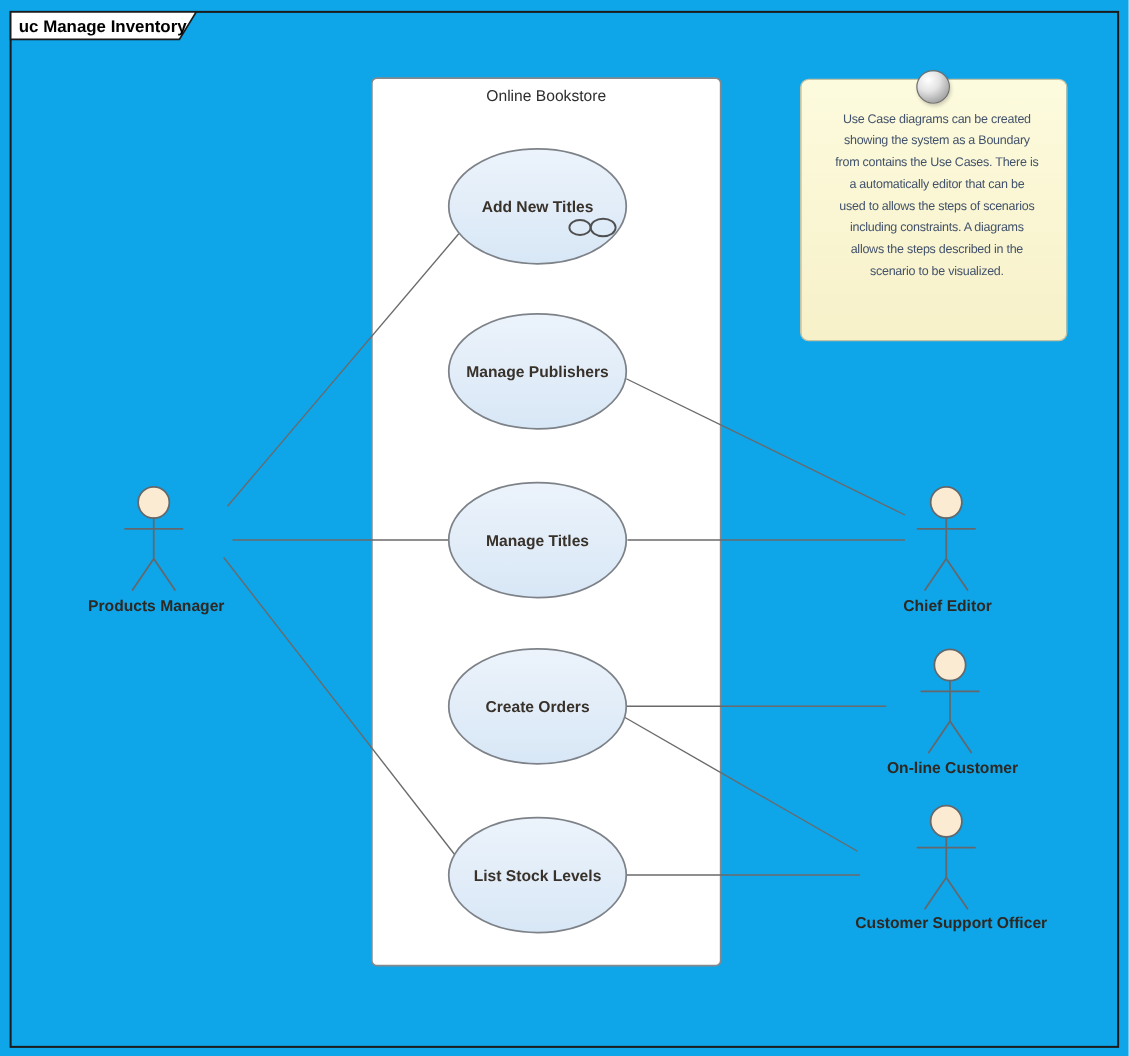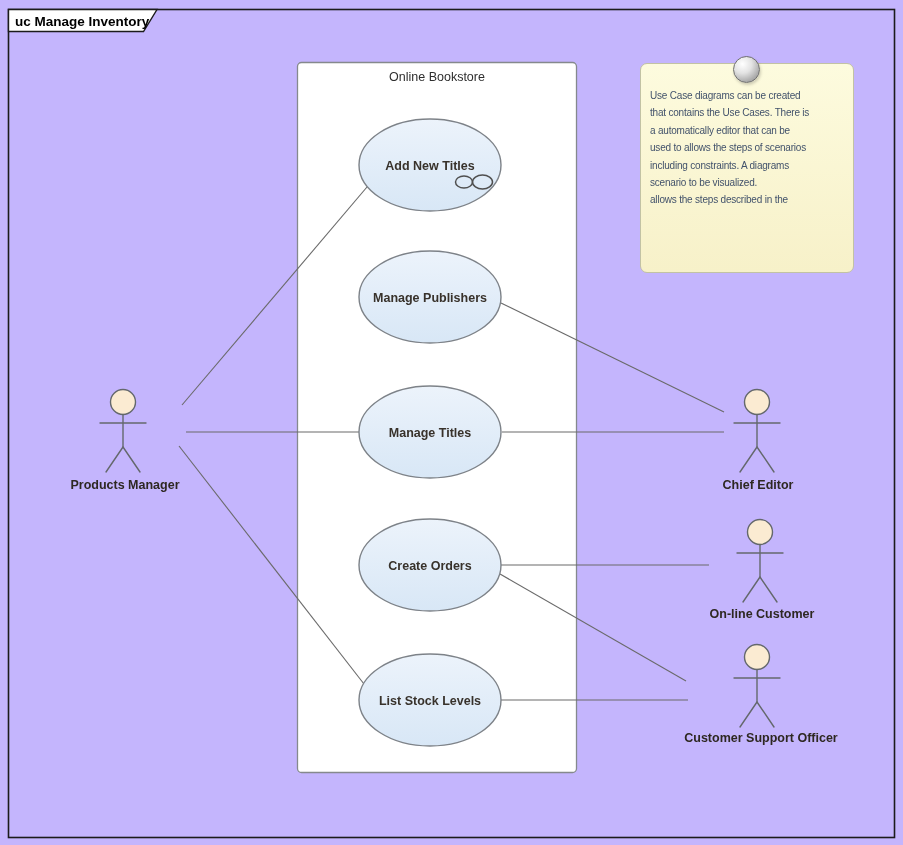--- a/index.html
+++ b/index.html
@@ -1,18 +1,18 @@
 <!DOCTYPE html>
 <html><head>
 <meta charset="utf-8">
 <style>
   html,body { margin:0; padding:0; background:#ffffff; }
   .stage {
-    position:relative; width:903px; height:845px; background:#c4b5fd;
-    font-family:"Liberation Sans", sans-serif; overflow:hidden;
+    position:relative; width:903px; height:845px; background:#0ea5e9;
+    font-family:"Liberation Sans", sans-serif; overflow:hidden;text-align:center;
   }
   .stage svg { position:absolute; left:0; top:0; }
 
   
   text { font-family:"Liberation Sans", sans-serif; }
   .uc-label   { font-size:12.5px; font-weight:700; fill:#38322B; text-anchor:middle; }
   .actor-label{ font-size:12.5px; font-weight:700; fill:#2E2822; text-anchor:middle; }
   .boundary-label { font-size:12.5px; fill:#2E2E2E; text-anchor:middle; }
   .tab-label  { font-size:13.5px; font-weight:700; fill:#000000; }
 
@@ -134,22 +134,23 @@
       <path class="actor-line" d="M734,678 L780,678"></path>
       <path class="actor-line" d="M757,702 L740,727 M757,702 L774,727"></path>
       <text class="actor-label" x="761" y="742">Customer Support Officer</text>
     </g>
   </svg>
 
   <div class="note">
     <div class="note-pin"></div>
     <div class="note-body">
       <div class="note-line">Use Case diagrams can be created</div>
-      <div class="note-line">that contains the Use Cases. There is</div>
+      <div class="note-line">showing the system as a Boundary</div>
+      <div class="note-line">from contains the Use Cases. There is</div>
       <div class="note-line">a automatically editor that can be</div>
       <div class="note-line">used to allows the steps of scenarios</div>
       <div class="note-line">including constraints. A diagrams</div>
+      <div class="note-line">allows the steps described in the</div>
       <div class="note-line">scenario to be visualized.</div>
-      <div class="note-line">allows the steps described in the</div>
     </div>
   </div>
 
 </div>
 
 </body></html>

